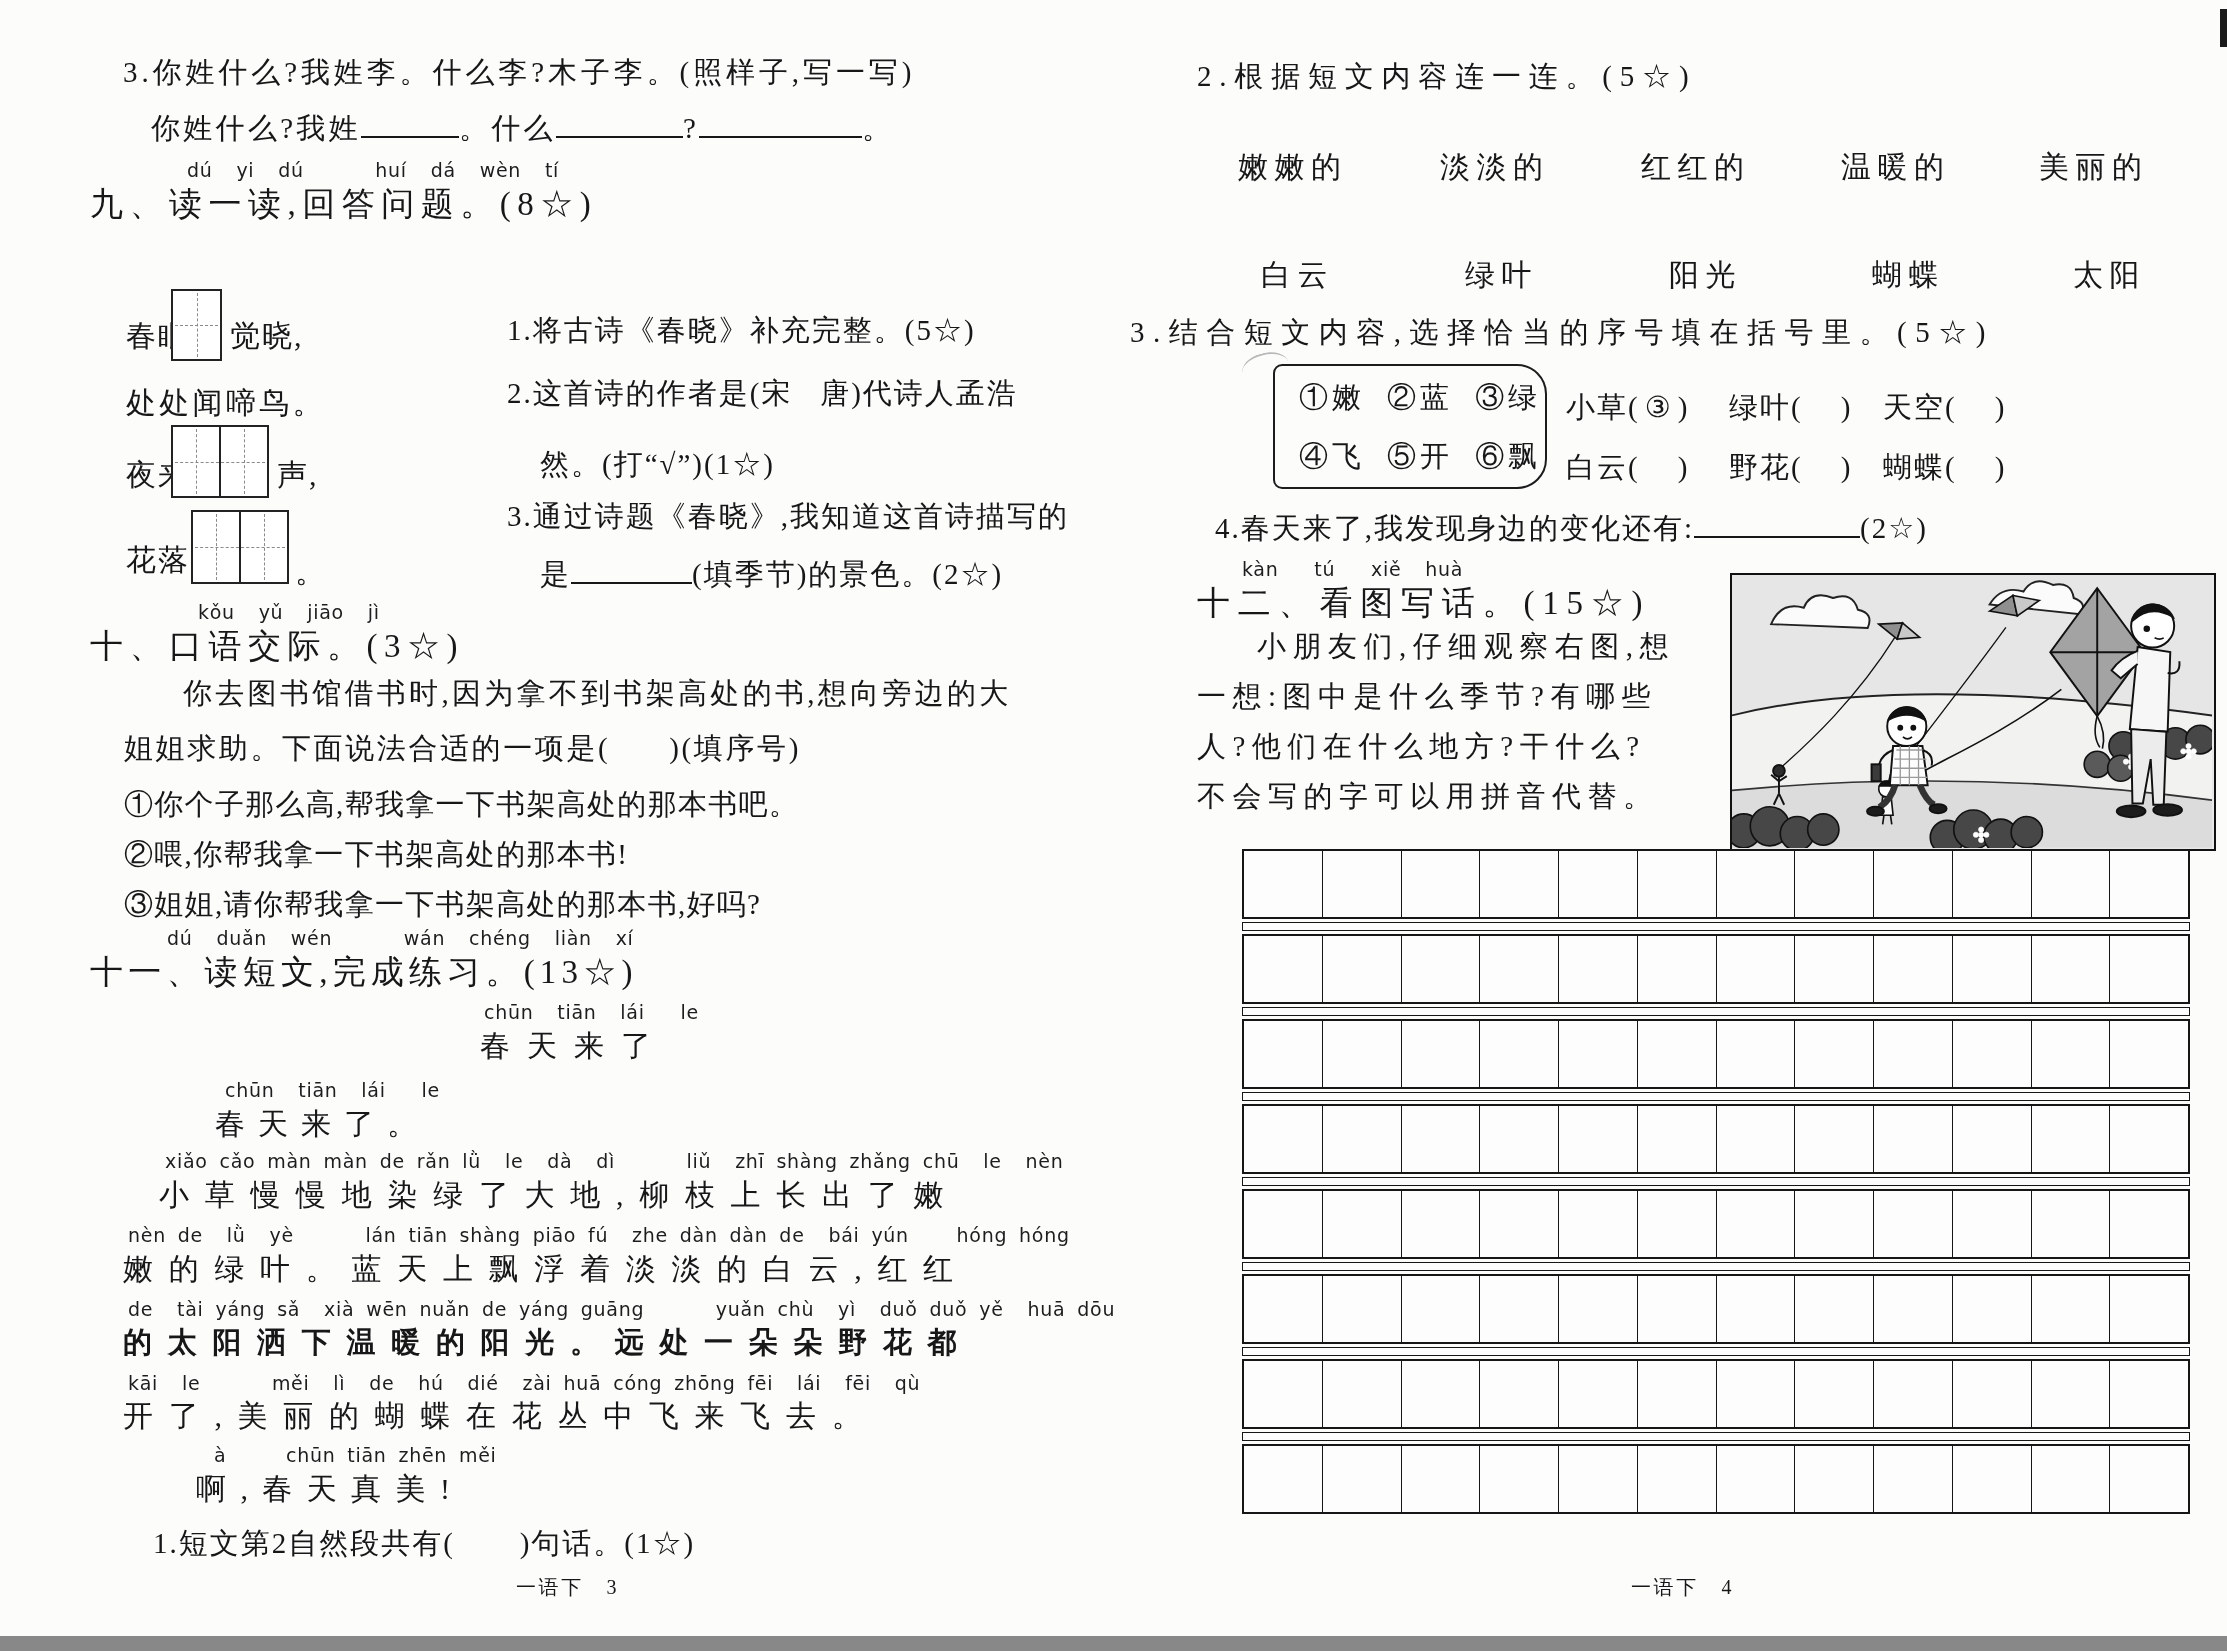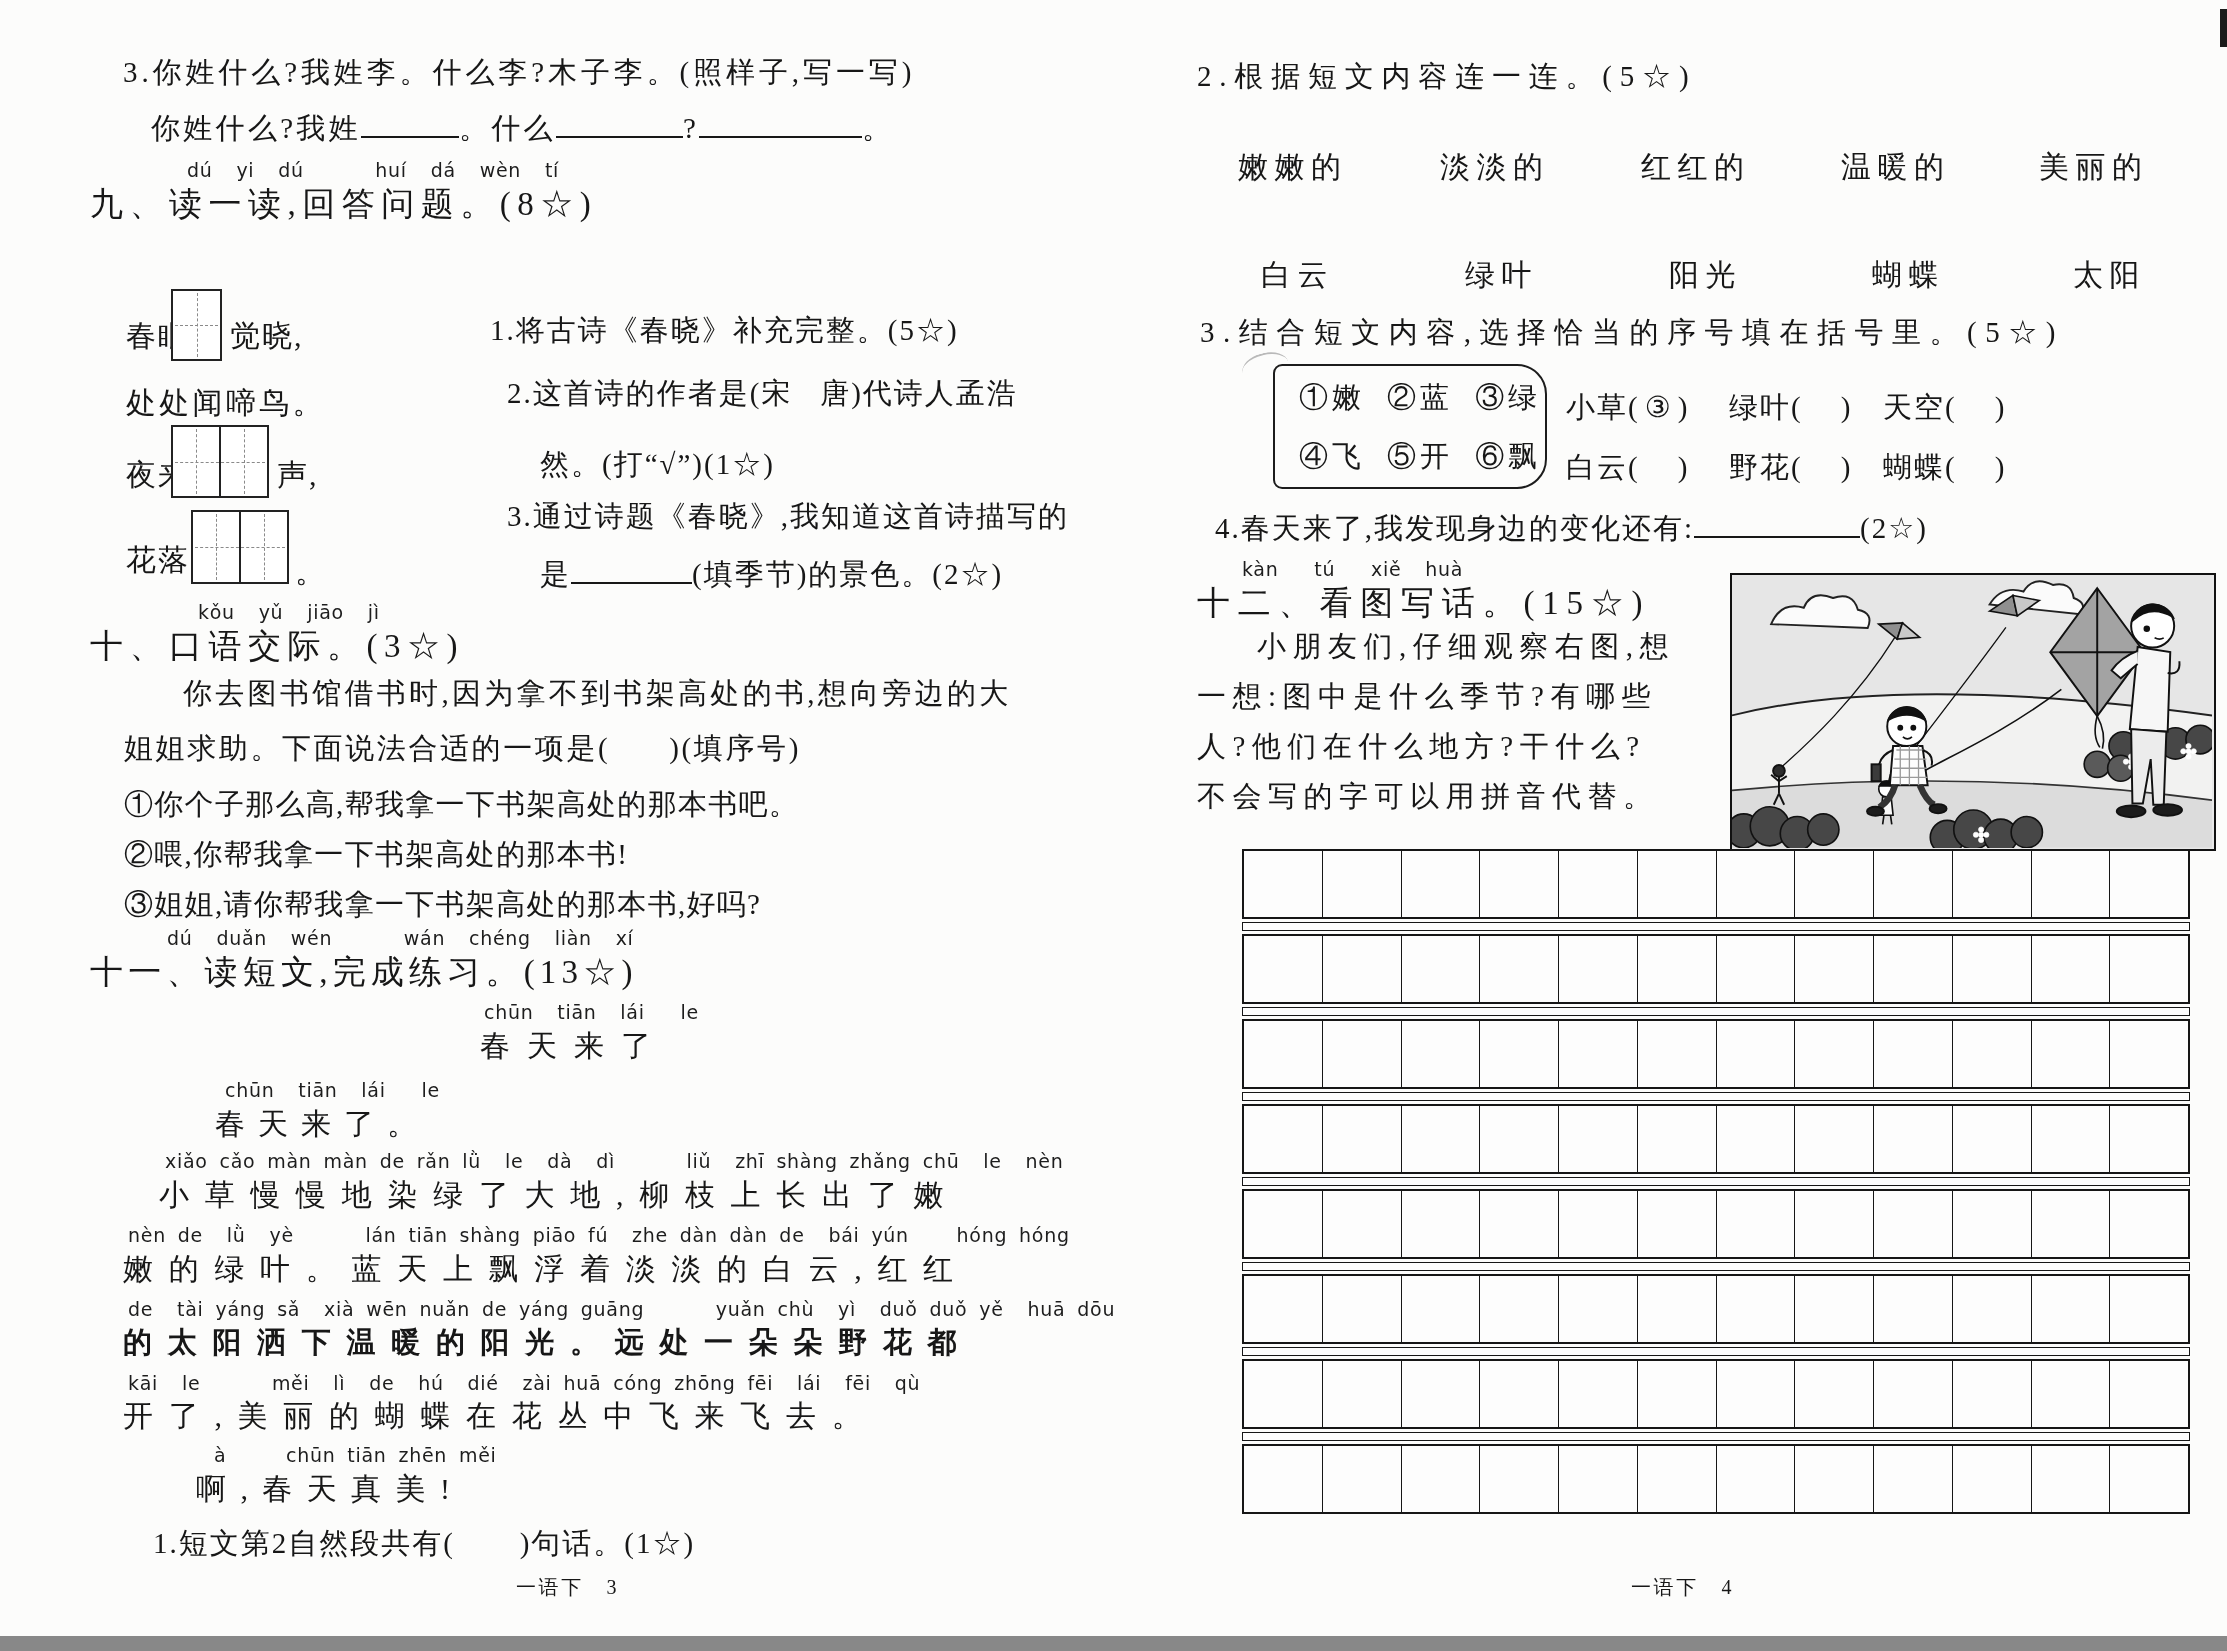--- a/index.html
+++ b/index.html
@@ -63,21 +63,21 @@
     </div>
   <div class="t" style="left:277px;top:457px;font-size:30px;">声,</div>
 
   <div class="t" style="left:126px;top:542px;font-size:30px;">花落知</div>
   <div class="tz" style="left:191px;top:510px;width:98px;height:74px;">
       <div class="cell"></div>
       <div class="cell"></div>
     </div>
   <div class="t" style="left:295px;top:554px;font-size:30px;">。</div>
 
-  <div class="t" style="left:490px;top:313px;">1.将古诗《春晓》补充完整。(5☆)</div>
+  <div class="t" style="left:507px;top:313px;">1.将古诗《春晓》补充完整。(5☆)</div>
   <div class="t" style="left:507px;top:376px;">2.这首诗的作者是(宋   唐)代诗人孟浩</div>
   <div class="t" style="left:540px;top:447px;">然。(打“√”)(1☆)</div>
   <div class="t" style="left:507px;top:499px;">3.通过诗题《春晓》,我知道这首诗描写的</div>
   <div class="t" style="left:540px;top:557px;"><span>是</span><span class="ul" style="width:121px;"></span><span>(填季节)的景色。(2☆)</span></div>
 
   <div class="py" style="left:198px;top:601px;">kǒu  yǔ  jiāo  jì</div>
   <div class="t h" style="left:90px;top:627px;">十、口语交际。(3☆)</div>
   <div class="t" style="left:183px;top:676px;letter-spacing:3.3px;">你去图书馆借书时,因为拿不到书架高处的书,想向旁边的大</div>
   <div class="t" style="left:124px;top:731px;letter-spacing:2.6px;">姐姐求助。下面说法合适的一项是(      )(填序号)</div>
   <div class="t" style="left:124px;top:787px;letter-spacing:1.3px;">①你个子那么高,帮我拿一下书架高处的那本书吧。</div>
@@ -119,21 +119,21 @@
   <div class="t" style="left:1641px;top:149px;font-size:30px;letter-spacing:6.5px;">红红的</div>
   <div class="t" style="left:1841px;top:149px;font-size:30px;letter-spacing:6.5px;">温暖的</div>
   <div class="t" style="left:2039px;top:149px;font-size:30px;letter-spacing:6.5px;">美丽的</div>
 
   <div class="t" style="left:1261px;top:257px;font-size:30px;letter-spacing:6.5px;">白云</div>
   <div class="t" style="left:1465px;top:257px;font-size:30px;letter-spacing:6.5px;">绿叶</div>
   <div class="t" style="left:1669px;top:257px;font-size:30px;letter-spacing:6.5px;">阳光</div>
   <div class="t" style="left:1872px;top:257px;font-size:30px;letter-spacing:6.5px;">蝴蝶</div>
   <div class="t" style="left:2073px;top:257px;font-size:30px;letter-spacing:6.5px;">太阳</div>
 
-  <div class="t" style="left:1200px;top:315px;letter-spacing:8.5px;">3.结合短文内容,选择恰当的序号填在括号里。(5☆)</div>
+  <div class="t" style="left:1130px;top:315px;letter-spacing:8.5px;">3.结合短文内容,选择恰当的序号填在括号里。(5☆)</div>
 
   <div class="pencil" style="left:1242px;top:353px;width:47px;height:27.4px;"></div>
   <div class="optbox" style="left:1273px;top:364px;width:274px;height:125px;"></div>
   <div class="t" style="left:1299px;top:380px;letter-spacing:3.9px;">①嫩  ②蓝  ③绿</div>
   <div class="t" style="left:1299px;top:439px;letter-spacing:3.9px;">④飞  ⑤开  ⑥飘</div>
 
   <div class="t" style="left:1566px;top:390px;"><span>小草</span><span>(</span><span class="ansbox">③</span><span>)</span></div>
   <div class="t" style="left:1729px;top:390px;"><span>绿叶</span><span>(</span><span class="ansbox"></span><span>)</span></div>
   <div class="t" style="left:1883px;top:390px;"><span>天空</span><span>(</span><span class="ansbox"></span><span>)</span></div>
   <div class="t" style="left:1566px;top:450px;"><span>白云</span><span>(</span><span class="ansbox"></span><span>)</span></div>

